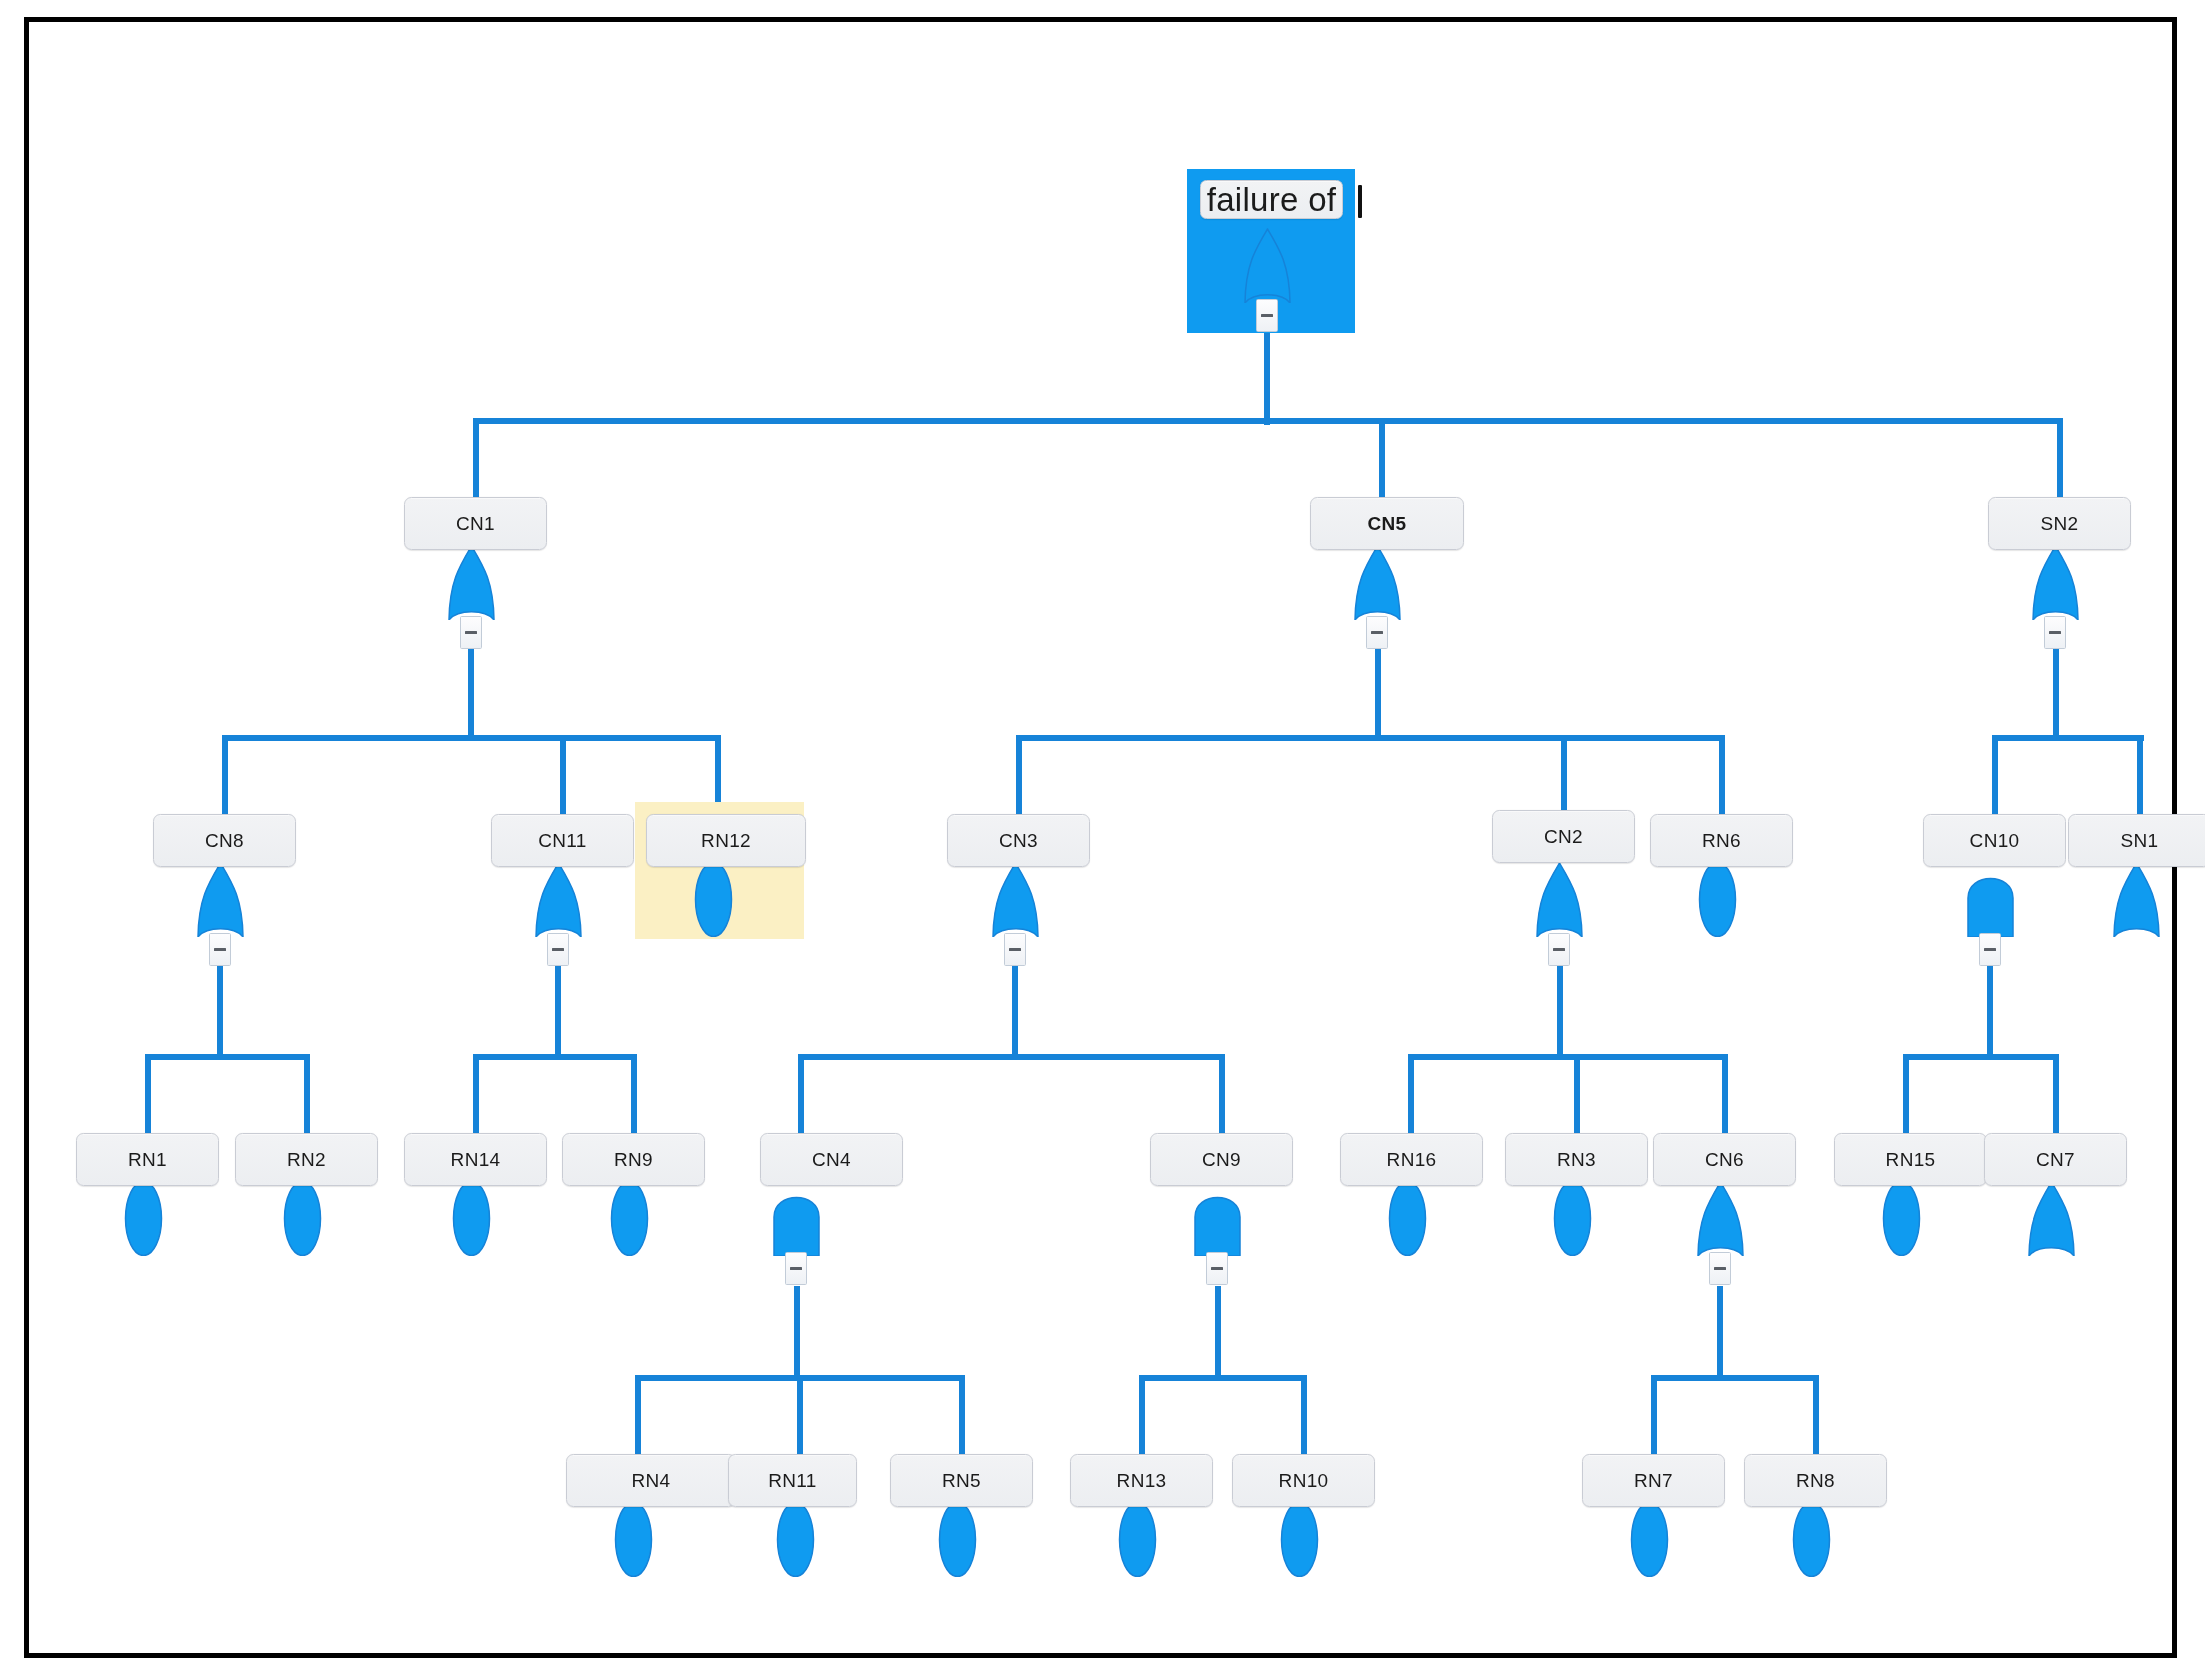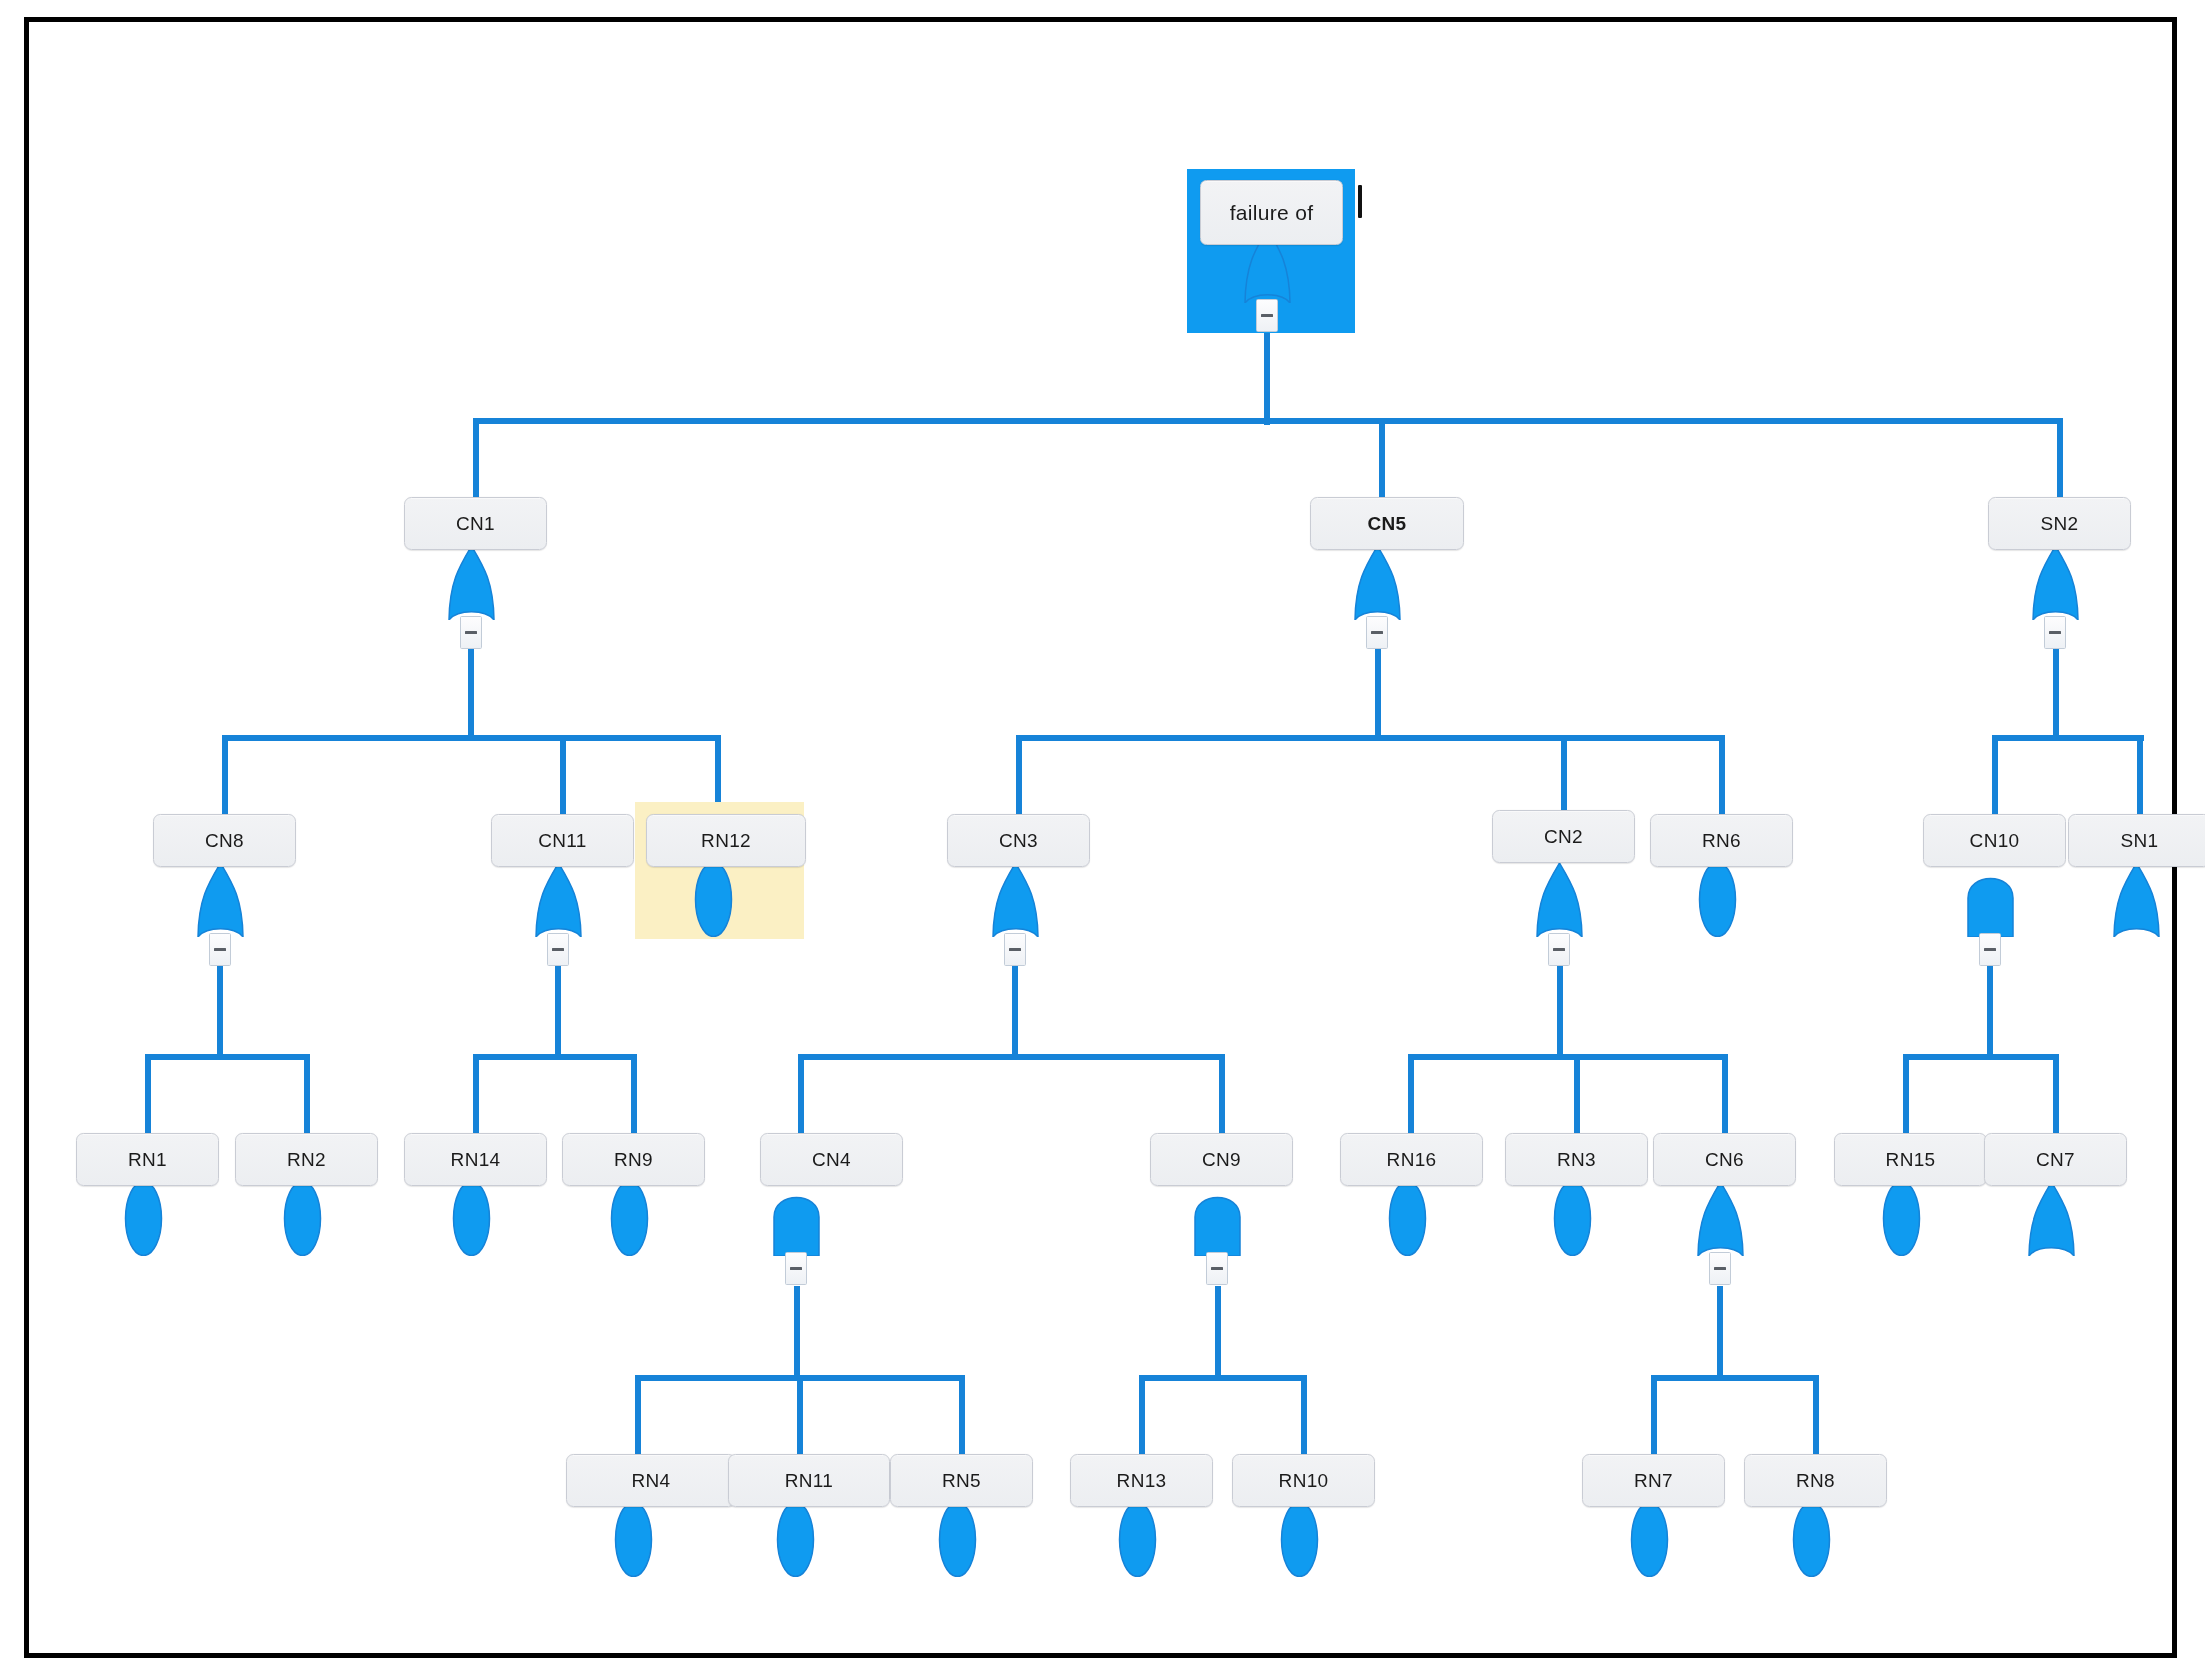--- a/index.html
+++ b/index.html
@@ -43,22 +43,22 @@
     background:linear-gradient(#f2f3f5,#eceef1);
     box-shadow:0 0.5px 0 #ffffff inset, 0 0.5px 1.1px rgba(0,0,0,.10);
     display:flex;align-items:center;justify-content:center;
     color:#1b1b1b;
     font-size:19px;
     letter-spacing:0.3px;
     white-space:nowrap;
     user-select:none;
   }
   .node.root{
-    height:65px;
-    font-size:21px;
+    height:39px;
+    font-size:33px;
     border-radius:6.3px;
   }
 
   
   .sel-box{
     position:absolute;
     background:#0f9BF0;
   }
   .hl-box{
     position:absolute;
@@ -381,21 +381,21 @@
           </svg>
         </div>
         <div class="node" style="left: 537px; top: 1432px; width: 170px;">
           <span>RN4</span>
         </div>
         <div class="gate" style="left: 741px; top: 1480px; width: 51px; height: 75px;">
           <svg width="51" height="75" viewBox="0 0 100 150">
             <ellipse cx="50" cy="75" rx="36" ry="74" fill="#0F9BF0" stroke="#1683D8" stroke-width="3"></ellipse>
           </svg>
         </div>
-        <div class="node" style="left: 699px; top: 1432px; width: 162px;">
+        <div class="node" style="left: 699px; top: 1432px; width: 129px;">
           <span>RN11</span>
         </div>
         <div class="gate" style="left: 903px; top: 1480px; width: 51px; height: 75px;">
           <svg width="51" height="75" viewBox="0 0 100 150">
             <ellipse cx="50" cy="75" rx="36" ry="74" fill="#0F9BF0" stroke="#1683D8" stroke-width="3"></ellipse>
           </svg>
         </div>
         <div class="node" style="left: 861px; top: 1432px; width: 143px;">
           <span>RN5</span>
         </div>

